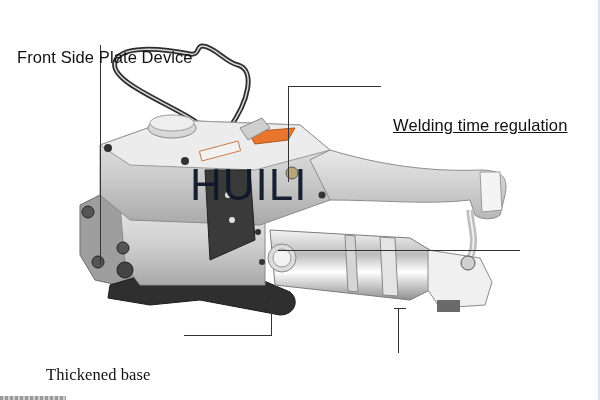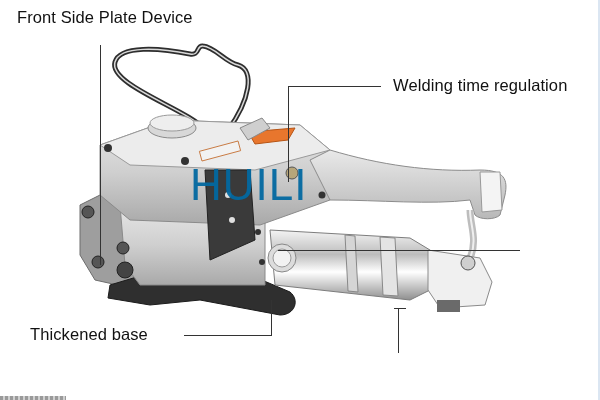--- a/index.html
+++ b/index.html
@@ -13,28 +13,29 @@
     background: #ffffff;
     border-right: 2px solid #dbe6f2;
     box-sizing: border-box;
   }
   .label {
     position: absolute;
     font-size: 16.5px;
     color: #111111;
     white-space: nowrap;
     letter-spacing: 0.1px;
+    margin-top: 40px;
   }
   .leader { position: absolute; background: #333333; }
   svg.device { position: absolute; left: 0; top: 0; }
   .watermark {
     position: absolute;
     left: 190px; top: 160px;
     font-size: 44px;
-    color: #0369a1;
+    color: #0f172a;
     font-family: "Liberation Sans", sans-serif;
     letter-spacing: 1px;
     opacity: 0.95;
   }
   .bottom-strip {
     position: absolute; left: 0; top: 396px; width: 66px; height: 4px;
     background: repeating-linear-gradient(90deg, #9a9a9a 0 3px, #d0d0d0 3px 5px);
   }
 </style>
 </head>
@@ -124,17 +125,17 @@
 
   <div class="leader" style="left:278px; top:250px; width:242px; height:1px;"></div>
 
   <div class="leader" style="left:184px; top:335px; width:88px; height:1px;"></div>
   <div class="leader" style="left:271px; top:300px; width:1px; height:36px;"></div>
 
   <div class="leader" style="left:398px; top:308px; width:1px; height:45px;"></div>
   <div class="leader" style="left:394px; top:308px; width:12px; height:1px;"></div>
 
   <div class="label" style="left:17px; top:8px;">Front Side Plate Device</div>
-  <div class="label" style="left:393px; top:76px;">Welding time regulation</div>
-  <div class="label" style="left:30px; top:325px;">Thickened base</div>
+  <div class="label" style="left:393px; top:76px;text-decoration:underline;">Welding time regulation</div>
+  <div class="label" style="left:46px; top:325px;font-family:Liberation Serif, serif;">Thickened base</div>
 
   <div class="bottom-strip"></div>
 </div>
 
 </body></html>

